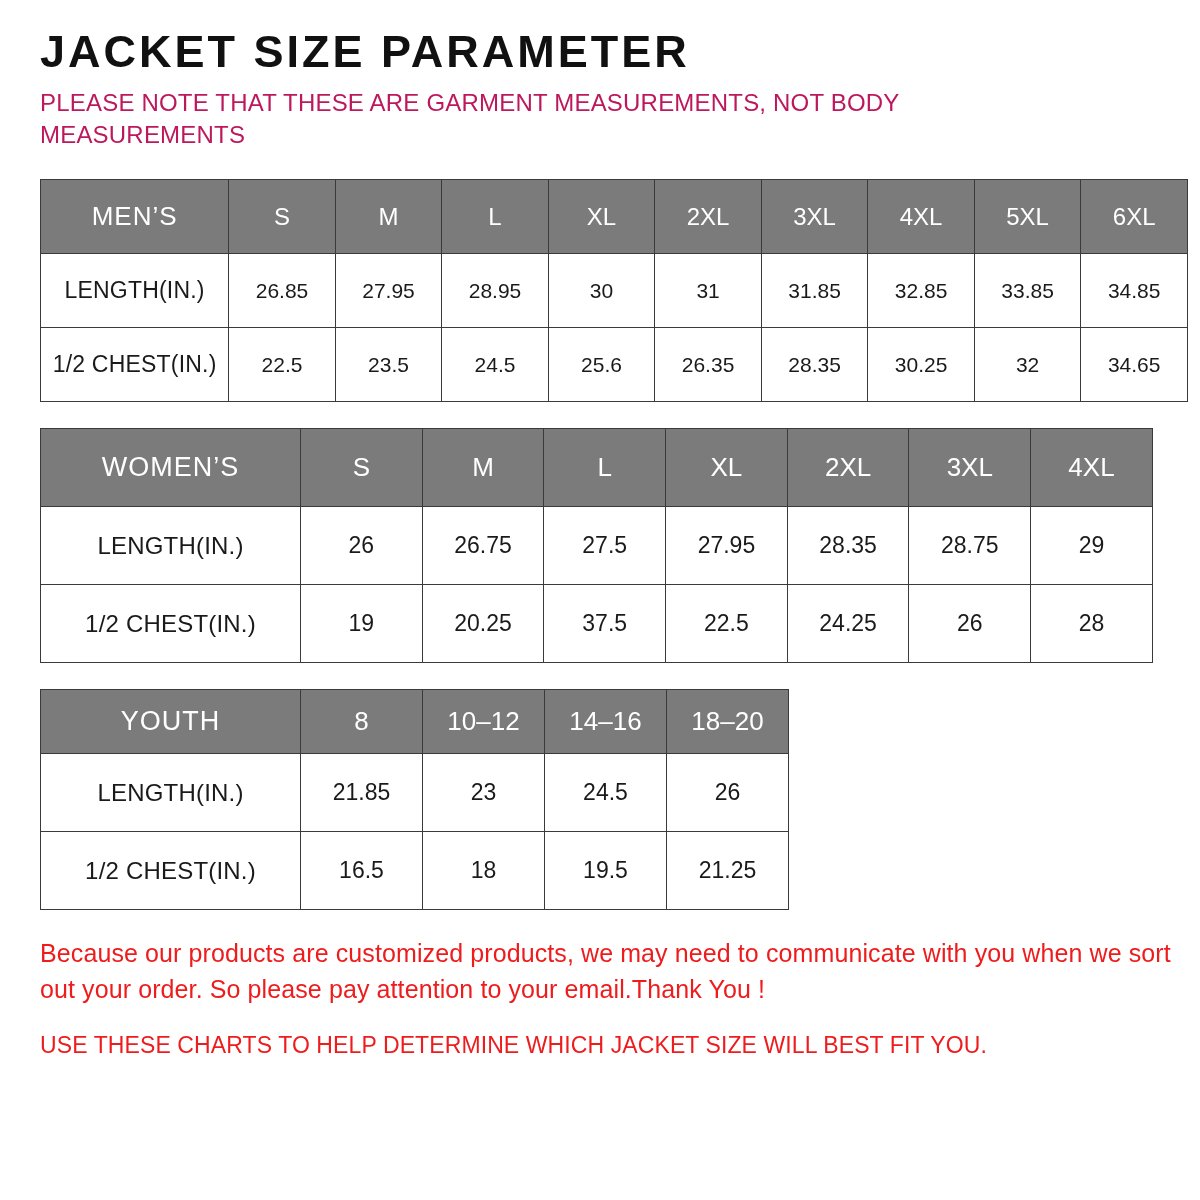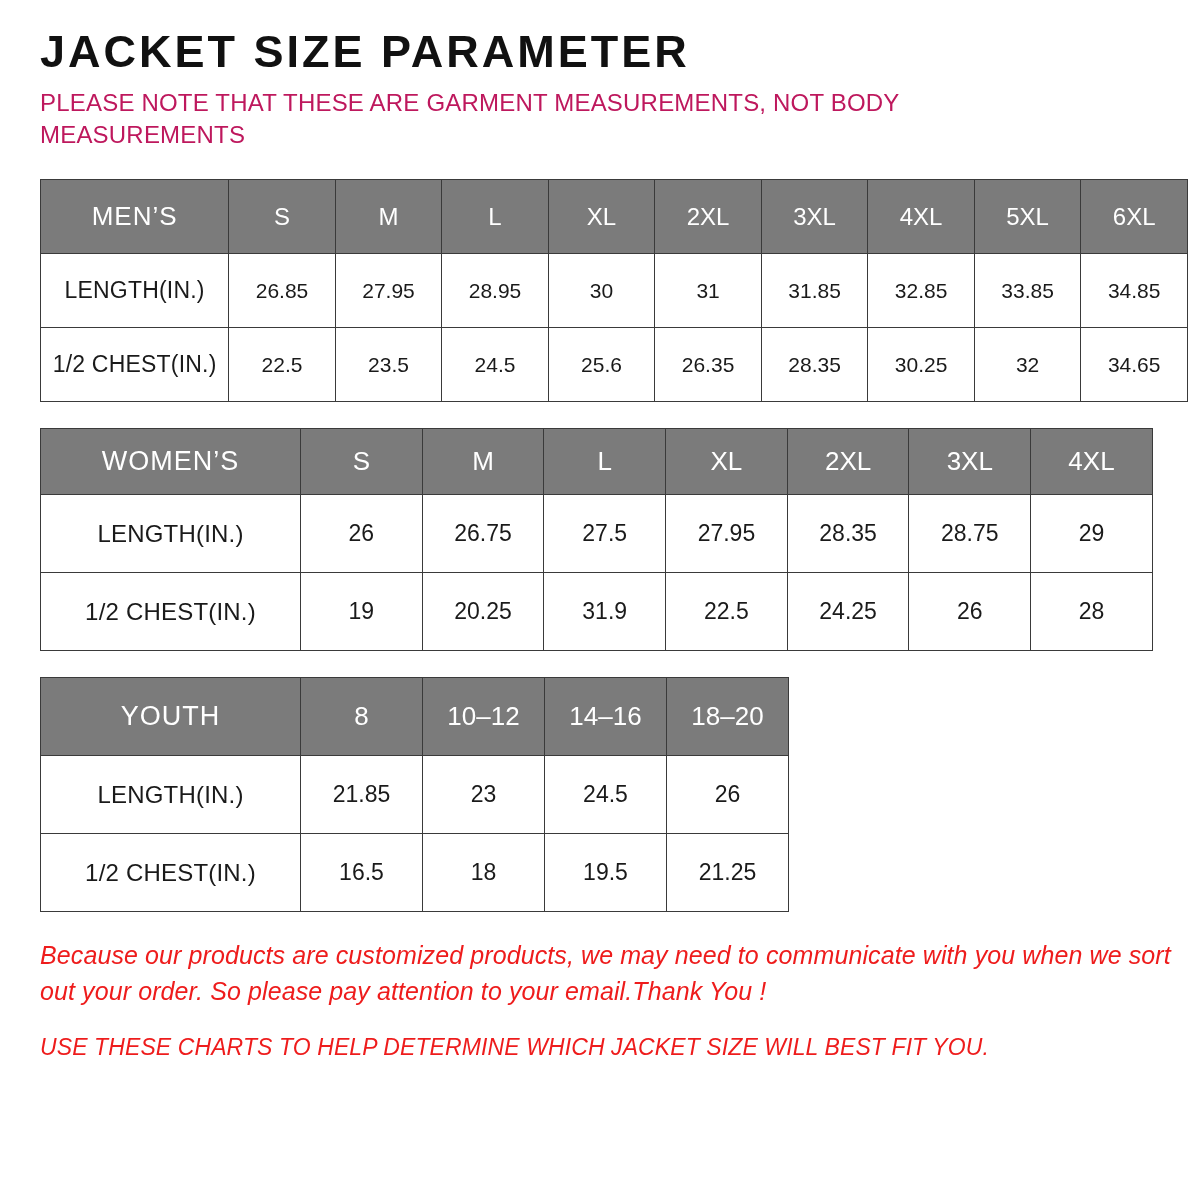--- a/index.html
+++ b/index.html
@@ -75,47 +75,46 @@
   
   #table-mens { width: 1148px; }
   #table-mens td.grp { width: 182px; }
   #table-mens td.val { width: 103px; }
 
   
   #table-womens { width: 1112px; }
   #table-womens td.grp { width: 260px; }
   #table-womens td.val { width: 121.7px; }
   #table-womens td { height: 78px; }
-  #table-womens .head td { height: 66px; }
+  #table-womens .head td { height: 78px; }
   #table-womens .head td.grp { font-size: 27px; }
   #table-womens td.val { font-size: 23px; }
   #table-womens td.rowlabel { font-size: 24px; }
   #table-womens .head td.val { font-size: 26px; }
 
   
   #table-youth { width: 748px; }
   #table-youth td.grp { width: 260px; }
   #table-youth td.val { width: 122px; }
   #table-youth td { height: 78px; }
-  #table-youth .head td { height: 78px; }
+  #table-youth .head td { height: 64px; }
   #table-youth .head td.grp { font-size: 27px; }
   #table-youth td.val { font-size: 23px; }
   #table-youth td.rowlabel { font-size: 24px; }
   #table-youth .head td.val { font-size: 26px; }
 
   
   .footer {
     margin-top: 12px;
   }
   .footer p {
     color: #ee1c1c;
     margin: 0 0 22px 0;
     line-height: 1.42;
     letter-spacing: 0.1px;
-    font-style: italic;
   }
   .footer-para {
     font-size: 25px;
     max-width: 1150px;
   }
   .footer-last {
     font-size: 23px;
   }
 </style>
 </head>
@@ -186,21 +185,21 @@
         <td class="val">27.5</td>
         <td class="val">27.95</td>
         <td class="val">28.35</td>
         <td class="val">28.75</td>
         <td class="val">29</td>
       </tr>
       <tr>
         <td class="rowlabel">1/2 CHEST(IN.)</td>
         <td class="val">19</td>
         <td class="val">20.25</td>
-        <td class="val">31.9</td>
+        <td class="val">37.5</td>
         <td class="val">22.5</td>
         <td class="val">24.25</td>
         <td class="val">26</td>
         <td class="val">28</td>
       </tr>
     </tbody>
   </table>
 
   <table id="table-youth">
     <tbody>

